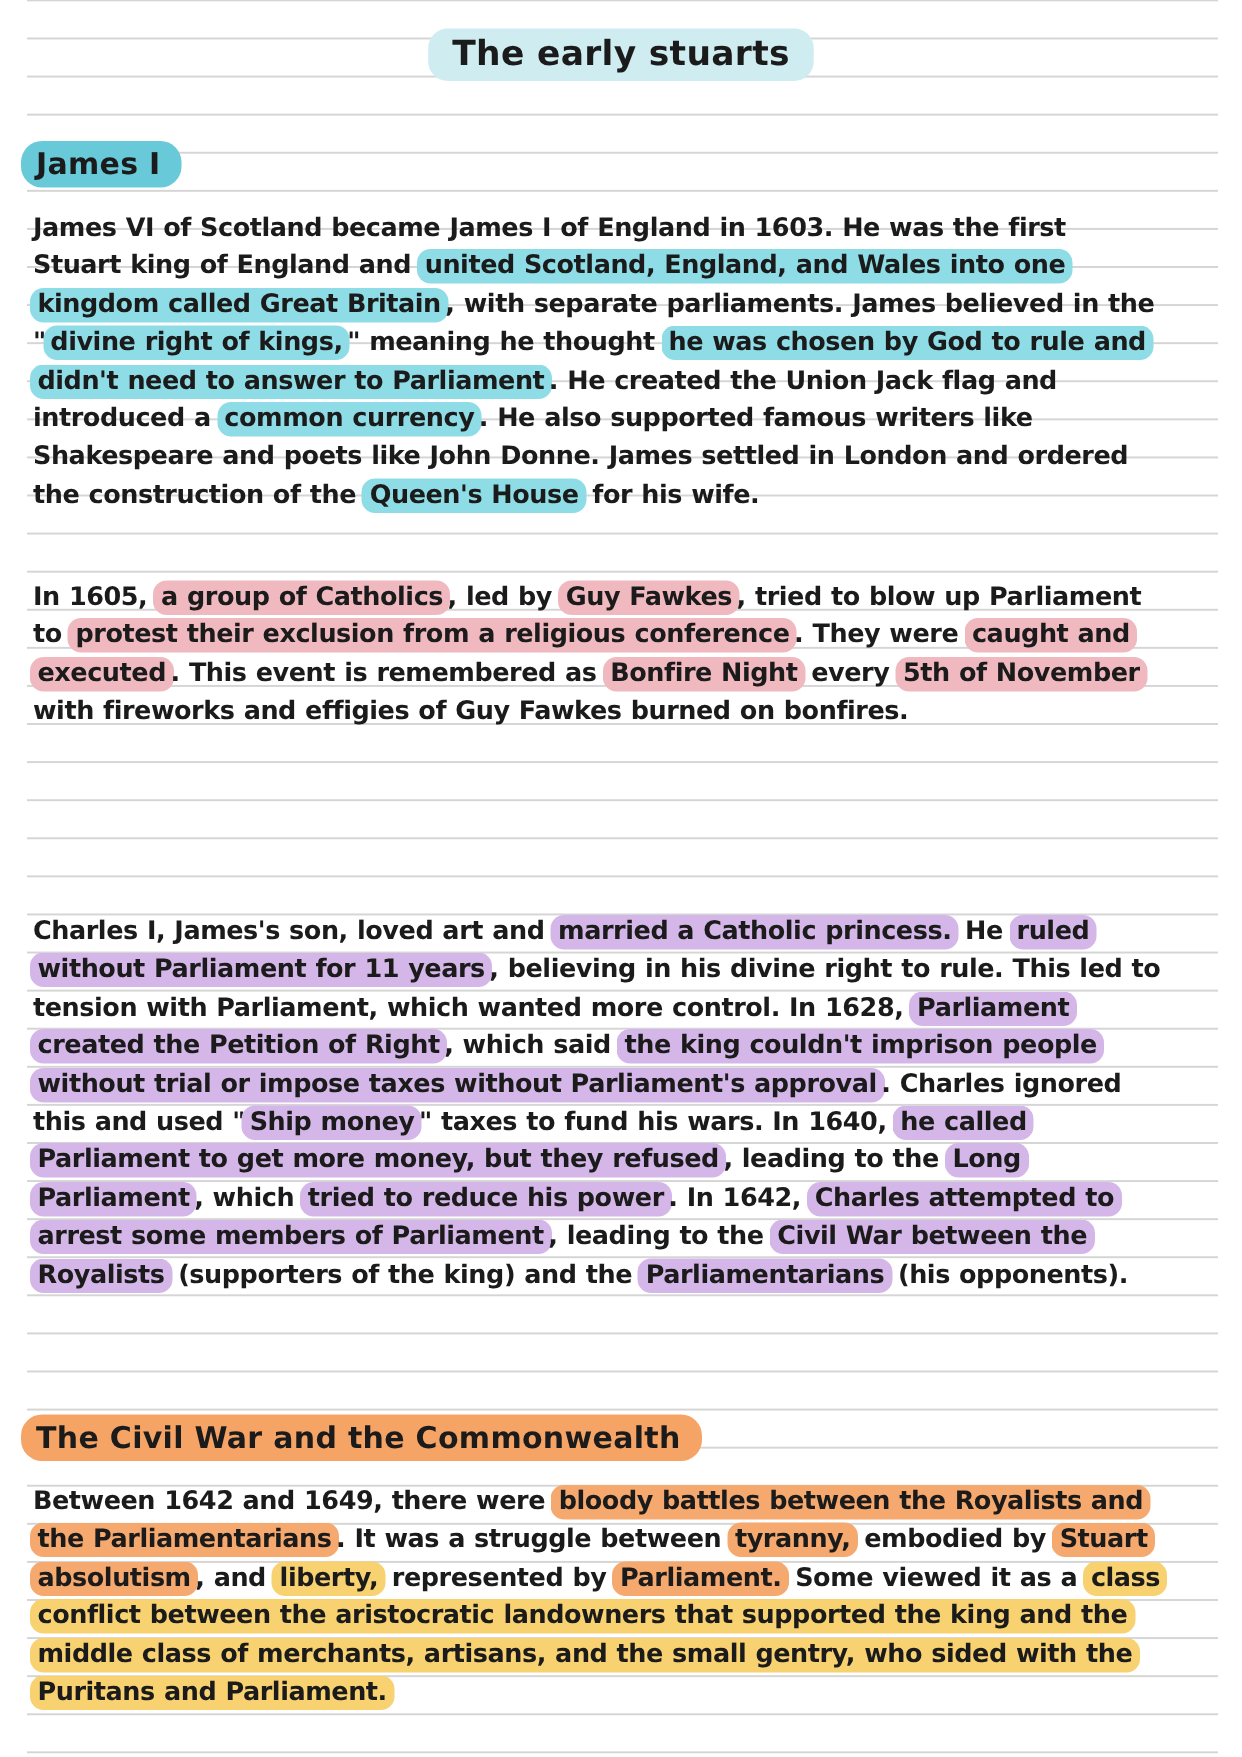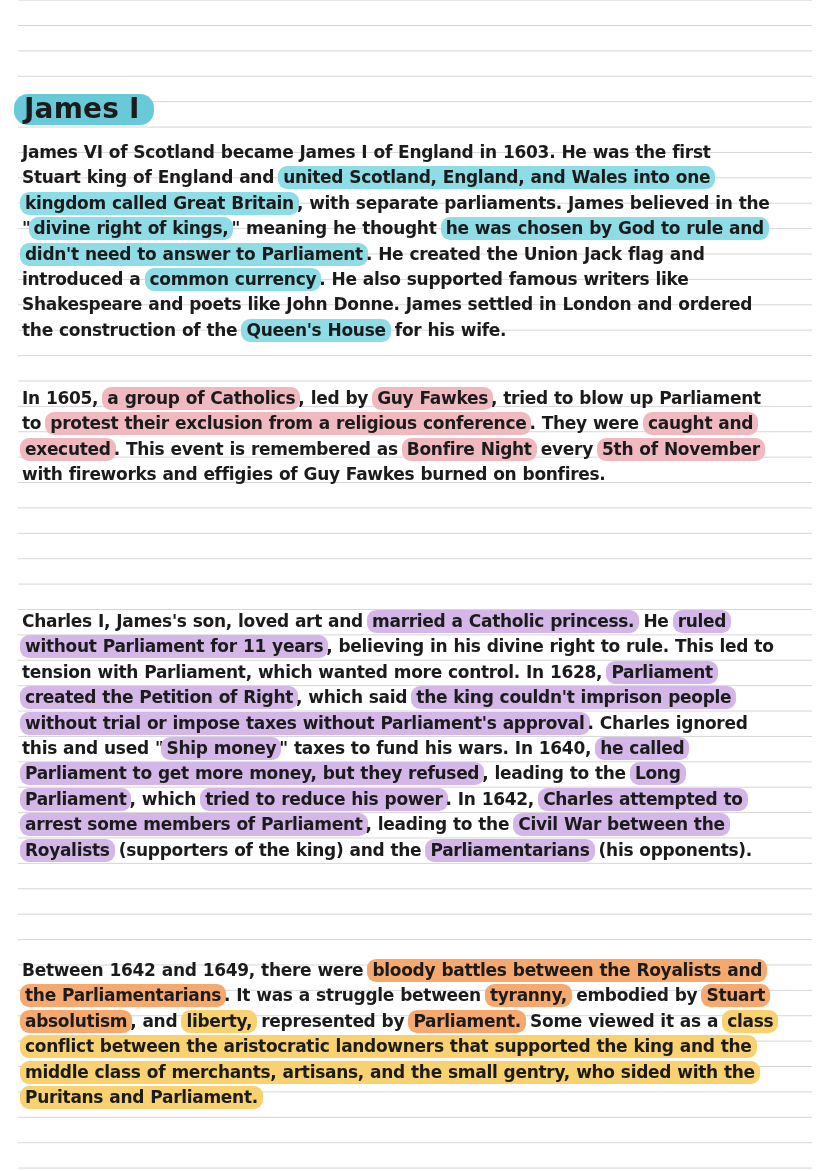--- a/index.html
+++ b/index.html
@@ -46,21 +46,21 @@
     border-radius: 13px;
   }
 
   .sec {
     position: absolute;
     left: 22px;
     width: 758px;
     z-index: 1;
   }
   .sec h2 {
-    font-size: 28px;
+    font-size: 20px;
     font-weight: 700;
     line-height: 28px;
     letter-spacing: 0.2px;
   }
   .head-pill {
     display: inline-block;
     padding: 1px 14px 2px 10px;
     margin-left: -8px;
     border-radius: 14px;
   }
@@ -81,30 +81,34 @@
     box-decoration-break: clone;
     -webkit-box-decoration-break: clone;
   }
 </style>
 </head>
 <body>
 
 <div class="page">
   <div class="rules"></div>
 
+  <div class="title-wrap">
+    <span class="title-pill" style="background-color: rgb(207, 237, 241);"><span>The early stuarts</span></span>
+  </div>
 
   <section class="sec" style="top:94px">
     <h2><span class="head-pill" style="background-color: rgb(104, 201, 217);">James I</span></h2>
     <p class="para"><span>James VI of Scotland became James I of England in 1603. He was the first Stuart king of England and </span><span class="hl" style="background-color: rgb(142, 220, 230);">united Scotland, England, and Wales into one kingdom called Great Britain</span><span>, with separate parliaments. James believed in the "</span><span class="hl" style="background-color: rgb(142, 220, 230);">divine right of kings,</span><span>" meaning he thought </span><span class="hl" style="background-color: rgb(142, 220, 230);">he was chosen by God to rule and didn't need to answer to Parliament</span><span>. He created the Union Jack flag and introduced a </span><span class="hl" style="background-color: rgb(142, 220, 230);">common currency</span><span>. He also supported famous writers like Shakespeare and poets like John Donne. James settled in London and ordered the construction of the </span><span class="hl" style="background-color: rgb(142, 220, 230);">Queen's House</span><span> for his wife.</span></p>
   </section>
 
   <section class="sec" style="top:371px">
     <p class="para"><span>In 1605, </span><span class="hl" style="background-color: rgb(240, 185, 192);">a group of Catholics</span><span>, led by </span><span class="hl" style="background-color: rgb(240, 185, 192);">Guy Fawkes</span><span>, tried to blow up Parliament to </span><span class="hl" style="background-color: rgb(240, 185, 192);">protest their exclusion from a religious conference</span><span>. They were </span><span class="hl" style="background-color: rgb(240, 185, 192);">caught and executed</span><span>. This event is remembered as </span><span class="hl" style="background-color: rgb(240, 185, 192);">Bonfire Night</span><span> every </span><span class="hl" style="background-color: rgb(240, 185, 192);">5th of November</span><span> with fireworks and effigies of Guy Fawkes burned on bonfires.</span></p>
   </section>
 
   <section class="sec" style="top:594px">
     <p class="para"><span>Charles I, James's son, loved art and </span><span class="hl" style="background-color: rgb(212, 183, 232);">married a Catholic princess.</span><span> He </span><span class="hl" style="background-color: rgb(212, 183, 232);">ruled without Parliament for 11 years</span><span>, believing in his divine right to rule. This led to tension with Parliament, which wanted more control. In 1628, </span><span class="hl" style="background-color: rgb(212, 183, 232);">Parliament created the Petition of Right</span><span>, which said </span><span class="hl" style="background-color: rgb(212, 183, 232);">the king couldn't imprison people without trial or impose taxes without Parliament's approval</span><span>. Charles ignored this and used "</span><span class="hl" style="background-color: rgb(212, 183, 232);">Ship money</span><span>" taxes to fund his wars. In 1640, </span><span class="hl" style="background-color: rgb(212, 183, 232);">he called Parliament to get more money, but they refused</span><span>, leading to the </span><span class="hl" style="background-color: rgb(212, 183, 232);">Long Parliament</span><span>, which </span><span class="hl" style="background-color: rgb(212, 183, 232);">tried to reduce his power</span><span>. In 1642, </span><span class="hl" style="background-color: rgb(212, 183, 232);">Charles attempted to arrest some members of Parliament</span><span>, leading to the </span><span class="hl" style="background-color: rgb(212, 183, 232);">Civil War between the Royalists</span><span> (supporters of the king) and the </span><span class="hl" style="background-color: rgb(212, 183, 232);">Parliamentarians</span><span> (his opponents).</span></p>
   </section>
 
   <section class="sec" style="top:943px">
+    <h2><span class="head-pill" style="background-color: rgb(245, 164, 102);">The Civil War and the Commonwealth</span></h2>
     <p class="para"><span>Between 1642 and 1649, there were </span><span class="hl" style="background-color: rgb(246, 169, 110);">bloody battles between the Royalists and the Parliamentarians</span><span>. It was a struggle between </span><span class="hl" style="background-color: rgb(246, 169, 110);">tyranny,</span><span> embodied by </span><span class="hl" style="background-color: rgb(246, 169, 110);">Stuart absolutism</span><span>, and </span><span class="hl" style="background-color: rgb(248, 209, 113);">liberty,</span><span> represented by </span><span class="hl" style="background-color: rgb(246, 169, 110);">Parliament.</span><span> Some viewed it as a </span><span class="hl" style="background-color: rgb(248, 209, 113);">class conflict between the aristocratic landowners that supported the king and the middle class of merchants, artisans, and the small gentry, who sided with the Puritans and Parliament.</span></p>
   </section>
 </div>
 
 </body></html>

